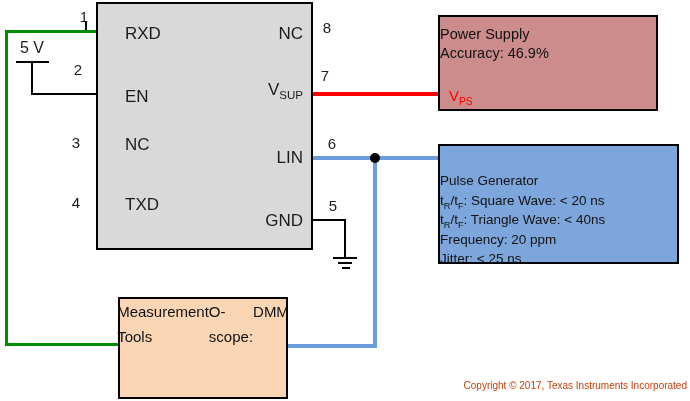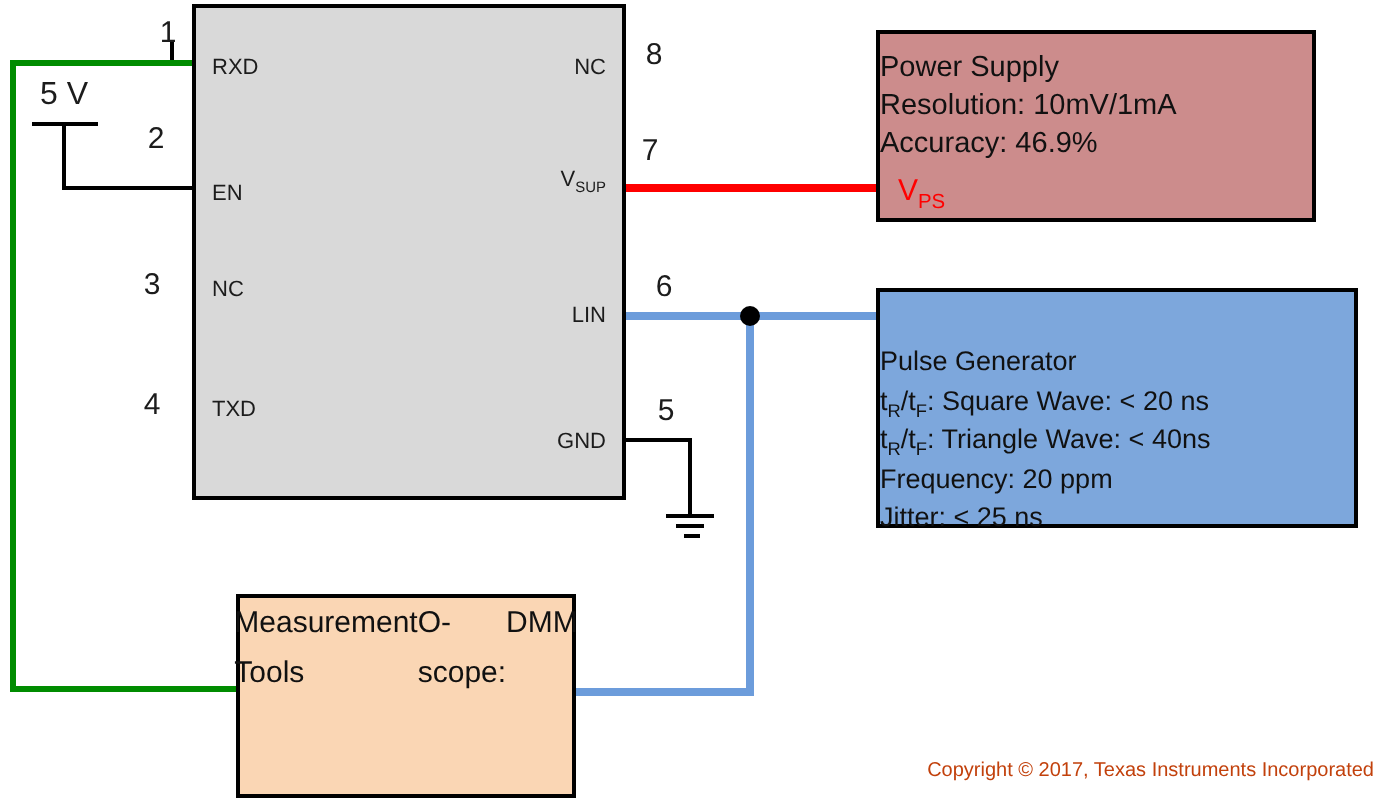--- a/index.html
+++ b/index.html
@@ -5,21 +5,21 @@
   html,body{margin:0;padding:0;background:#fff;}
   .stage{position:relative;width:690px;height:401px;background:#ffffff;
          font-family:"Liberation Sans",sans-serif;color:#1c1c1c;overflow:hidden;}
   .wire{position:absolute;}
   .green{background:var(--wire-green);}
   .red{background:var(--wire-red);}
   .blue{background:var(--wire-blue);}
   .black{background:var(--wire-black);}
   .ic{position:absolute;left:96px;top:2px;width:217px;height:248px;
       background:var(--ic-fill);border:2px solid #000;box-sizing:border-box;}
-  .pin-label{position:absolute;font-size:11px;line-height:20px;white-space:nowrap;}
+  .pin-label{position:absolute;font-size:17px;line-height:20px;white-space:nowrap;margin-left:19px;}
   .pin-label.right{right:8px;text-align:right;}
   .pin-label.left{left:8px;}
   .pin-num{position:absolute;font-size:15px;width:20px;text-align:center;line-height:16px;}
   .supply-label{position:absolute;left:12px;top:39px;width:40px;text-align:center;font-size:16px;}
   .box{position:absolute;border:2px solid #000;box-sizing:border-box;text-align:left;color:#111;}
   .ps{left:438px;top:15px;width:220px;height:96px;background:var(--box-rose);
       font-size:14.5px;line-height:19px;padding-top:8px;}
   .pg{left:438px;top:144px;width:241px;height:120px;background:var(--box-blue);
       font-size:13.5px;line-height:19.5px;padding-top:25px;}
   .mt{left:118px;top:297px;width:170px;height:102px;background:var(--box-peach);
@@ -77,21 +77,20 @@
     <div class="pin-label left" style="top:191px;">TXD</div>
 
     <div class="pin-label right" style="top:20px;">NC</div>
     <div class="pin-label right" style="top:76px;text-align:center;"><span>V</span><sub>SUP</sub></div>
     <div class="pin-label right" style="top:144px;">LIN</div>
     <div class="pin-label right" style="top:207px;">GND</div>
   </div>
 
   <div class="box ps">
     <div class="box-title">Power Supply</div>
-    <div>Resolution: 10mV/1mA</div>
     <div>Accuracy: 46.9%</div>
     <div class="vps"><span>V</span><sub>PS</sub></div>
   </div>
 
   <div class="box pg">
     <div class="box-title">Pulse Generator</div>
     <div><span>t</span><sub>R</sub><span>/t</span><sub>F</sub><span>: Square Wave: &lt; 20 ns</span></div>
     <div><span>t</span><sub>R</sub><span>/t</span><sub>F</sub><span>: Triangle Wave: &lt; 40ns</span></div>
     <div>Frequency: 20 ppm</div>
     <div>Jitter: &lt; 25 ns</div>

